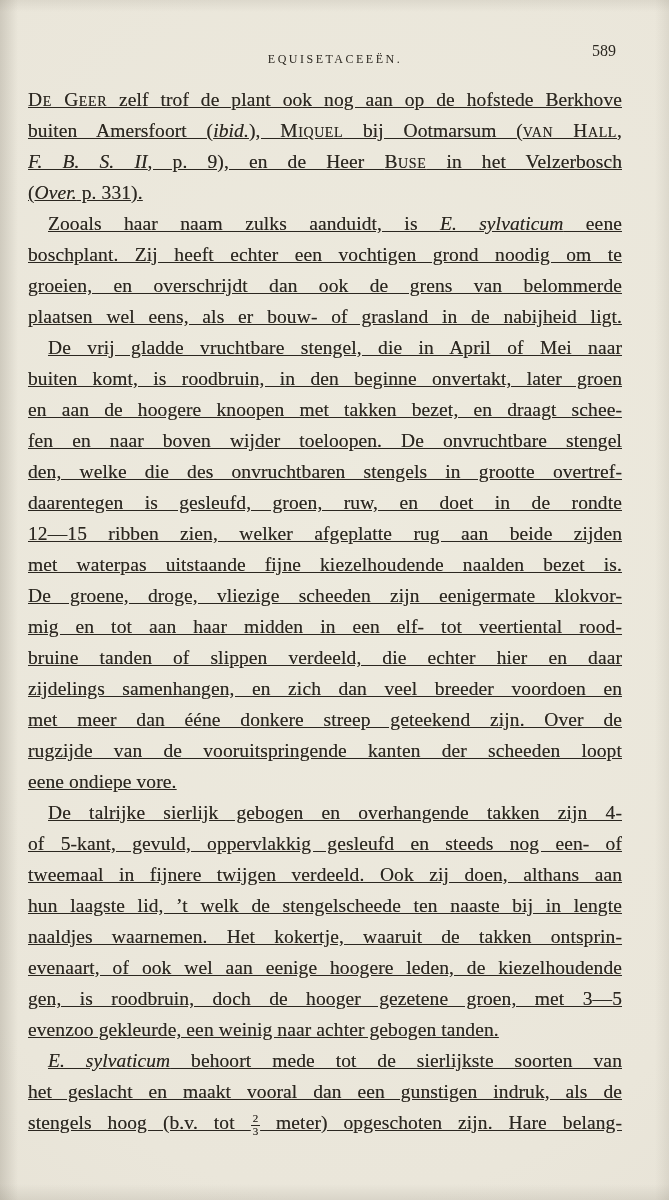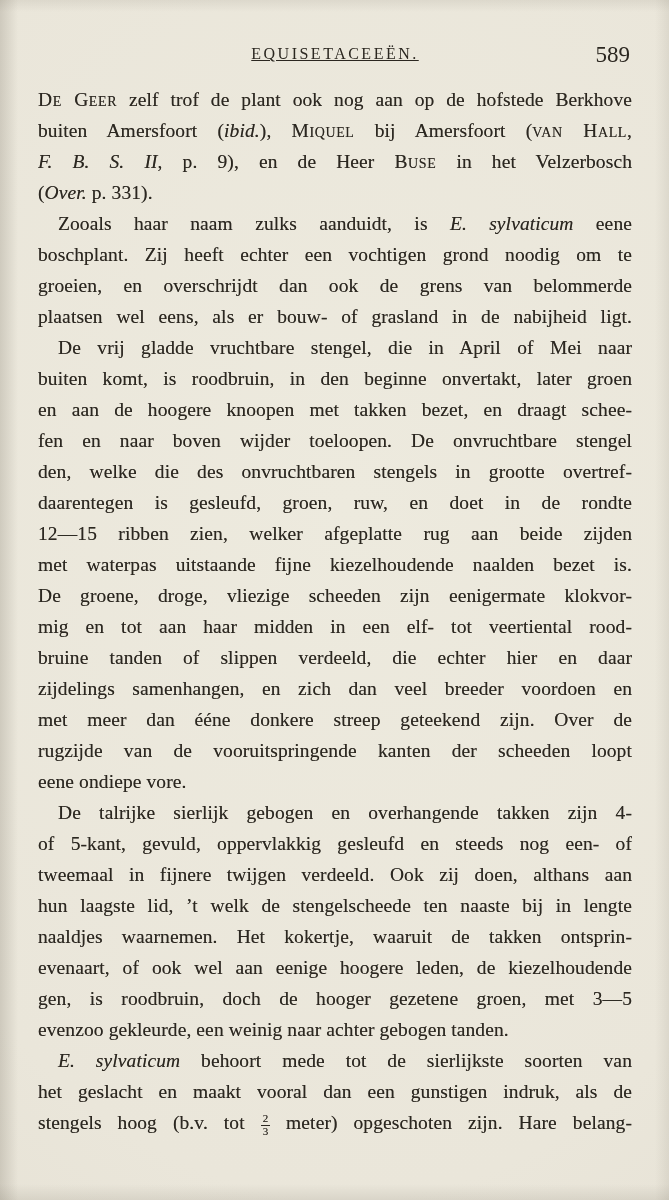--- a/index.html
+++ b/index.html
@@ -21,29 +21,30 @@
       linear-gradient(90deg,  rgba(95,88,74,0.20) 0%, rgba(95,88,74,0) 18px),
       linear-gradient(270deg, rgba(95,88,74,0.10) 0%, rgba(95,88,74,0) 14px),
       linear-gradient(180deg, rgba(95,88,74,0.10) 0%, rgba(95,88,74,0) 12px),
       linear-gradient(0deg,   rgba(95,88,74,0.12) 0%, rgba(95,88,74,0) 16px);
   }
   .running-head {
     position: absolute; left: 38px; width: 594px; top: 42px; height: 26px;
   }
   .head-title {
     position: absolute; left: 50%; transform: translateX(-50%);
-    top: 3px; font-size: 16px; letter-spacing: 2.5px; white-space: nowrap; text-decoration: underline;
+    top: 10px; font-size: 12px; letter-spacing: 2.5px; white-space: nowrap;
   }
   .page-number {
-    position: absolute; right: 2px; top: 0; font-size: 23px;
+    position: absolute; right: 16px; top: 0; font-size: 16px;
   }
   .text-block {
-    position: absolute; left: 38px; top: 84px; width: 594px;
+    position: absolute; left: 28px; top: 84px; width: 594px;
     font-size: 19.5px; letter-spacing: 0.1px;
     text-shadow: 0 0 0.3px rgba(43,39,32,0.55);
+    text-decoration: underline;
   }
   .line {
     height: 31px; line-height: 31px;
     text-align: justify; text-align-last: justify;
     overflow: hidden;
   }
   .line.last { text-align-last: left; }
   .line.indent { text-indent: 20px; }
   .sc { font-variant: small-caps; letter-spacing: 0.6px; }
   .it { font-style: italic; margin-top: 36px; }
@@ -61,21 +62,21 @@
   <div class="edge-shade"></div>
 
   <header class="running-head">
     <span class="head-title">EQUISETACEEËN.</span>
     <span class="page-number">589</span>
   </header>
 
   <main class="text-block">
       <div class="paragraph">
         <div class="line"><span class="sc">De Geer</span><span class="rn"> zelf trof de plant ook nog aan op de hofstede Berkhove</span></div>
-        <div class="line"><span class="rn">buiten Amersfoort (</span><span class="it">ibid.</span><span class="rn">), </span><span class="sc">Miquel</span><span class="rn"> bij Amersfoort (</span><span class="sc">van Hall</span><span class="rn">,</span></div>
+        <div class="line"><span class="rn">buiten Amersfoort (</span><span class="it">ibid.</span><span class="rn">), </span><span class="sc">Miquel</span><span class="rn"> bij Ootmarsum (</span><span class="sc">van Hall</span><span class="rn">,</span></div>
         <div class="line"><span class="it">F. B. S. II</span><span class="rn">, p. 9), en de Heer </span><span class="sc">Buse</span><span class="rn"> in het Velzerbosch</span></div>
         <div class="line last"><span class="rn">(</span><span class="it">Over.</span><span class="rn"> p. 331).</span></div>
       </div>
       <div class="paragraph">
         <div class="line indent"><span class="rn">Zooals haar naam zulks aanduidt, is </span><span class="it">E. sylvaticum</span><span class="rn"> eene</span></div>
         <div class="line"><span class="rn">boschplant. Zij heeft echter een vochtigen grond noodig om te</span></div>
         <div class="line"><span class="rn">groeien, en overschrijdt dan ook de grens van belommerde</span></div>
         <div class="line"><span class="rn">plaatsen wel eens, als er bouw- of grasland in de nabijheid ligt.</span></div>
       </div>
       <div class="paragraph">

